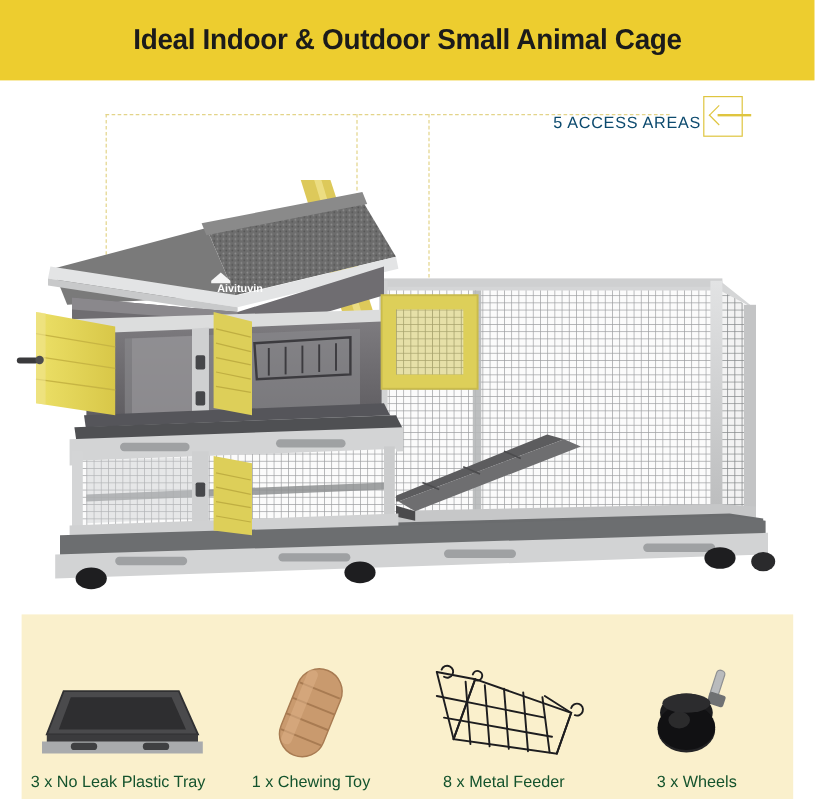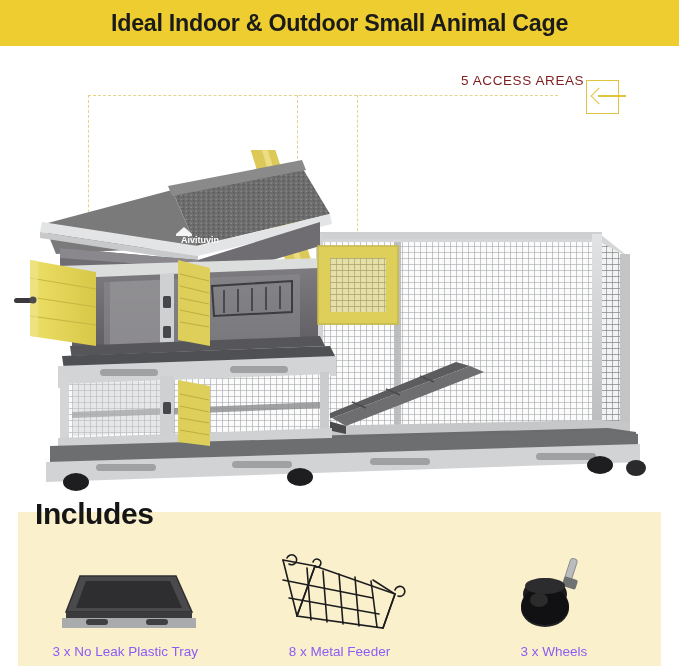--- a/index.html
+++ b/index.html
@@ -7,21 +7,21 @@
     width:679px;height:666px;
     background:#ffffff;
     font-family:"Liberation Sans", sans-serif;
     overflow:hidden;
     position:relative;
   }
   .page{position:relative;width:679px;height:666px;overflow:hidden;background:#fff;}
 
   
   .banner{
-    position:absolute;left:0;top:0;width:679px;height:46px;
+    position:absolute;left:0;top:0;width:679px;height:67px;
     background:#EDCD2F;
     display:flex;align-items:center;justify-content:center;
   }
   .banner-title{
     font-family:"Liberation Sans", sans-serif;
     font-weight:bold;
     font-size:24px;
     letter-spacing:-0.3px;
     color:#1b1b1b;
     white-space:nowrap;
@@ -42,22 +42,22 @@
     background:radial-gradient(circle at 35% 32%, #FFF7C8 0%, #F5D021 48%, #D4A806 100%);
     box-shadow:0 0 4px 2px rgba(245,208,33,0.55);
   }
   .dot1{left:83px;top:257px;}
   .dot2{left:292px;top:269px;}
   .dot3{left:352px;top:245px;}
   .dot4{left:292px;top:380px;}
 
   
   .access-label{
-    position:absolute;left:461px;top:73px;
-    font-size:13.5px;letter-spacing:0.6px;color:#7f1d1d;
+    position:absolute;left:461px;top:95px;
+    font-size:13.5px;letter-spacing:0.6px;color:#0c4a6e;
     font-family:"Liberation Sans", sans-serif;
     white-space:nowrap;
   }
   .arrow-box{
     position:absolute;left:586px;top:80px;width:31px;height:32px;
     border:1.6px solid #DFC53F;background:transparent;
   }
   .arrow-shaft{
     position:absolute;left:598px;top:95px;width:28px;height:1.8px;background:#DFC53F;
   }
@@ -85,21 +85,21 @@
   .items{
     position:absolute;left:18px;top:534px;width:643px;height:125px;
     display:flex;align-items:flex-end;z-index:5;
   }
   .item{
     flex:1 1 0;display:flex;flex-direction:column;align-items:center;
     justify-content:flex-end;height:100%;
   }
   .item-art{height:88px;display:flex;align-items:flex-end;justify-content:center;}
   .item-label{
-    margin-top:6px;font-size:13.5px;color:#8b5cf6;white-space:nowrap;
+    margin-top:6px;font-size:13.5px;color:#14532d;white-space:nowrap;
     font-family:"Liberation Sans", sans-serif;
   }
 </style>
 </head>
 <body>
 
 <div class="page">
 
   <div class="banner">
     <div class="banner-title">Ideal Indoor &amp; Outdoor Small Animal Cage</div>
@@ -314,39 +314,56 @@
       <g stroke="#bfae42" stroke-width="1">
         <line x1="180" y1="244" x2="209" y2="250"></line>
         <line x1="180" y1="256" x2="209" y2="262"></line>
         <line x1="180" y1="268" x2="209" y2="273"></line>
         <line x1="180" y1="280" x2="209" y2="285"></line>
       </g>
     </g>
   </svg>
 
   <div class="includes-box"></div>
-  <div class="includes-title">Includes</div>
 
   <div class="items">
 
     <div class="item">
       <div class="item-art">
         <svg width="150" height="88" viewBox="0 0 150 88">
           <polygon points="16,62 30,26 126,26 142,62" fill="#4a4a4c"></polygon>
           <polygon points="16,62 30,26 126,26 142,62" fill="none" stroke="#303032" stroke-width="1.5"></polygon>
           <polygon points="26,58 36,31 120,31 132,58" fill="#2e2e30"></polygon>
           <polygon points="16,62 142,62 142,74 16,74" fill="#3b3b3d"></polygon>
           <polygon points="12,68 146,68 146,78 12,78" fill="#a9abad"></polygon>
           <rect x="36" y="69" width="22" height="6" rx="3" fill="#3f4042"></rect>
           <rect x="96" y="69" width="22" height="6" rx="3" fill="#3f4042"></rect>
         </svg>
       </div>
       <div class="item-label">3 x No Leak Plastic Tray</div>
     </div>
 
+    <div class="item">
+      <div class="item-art">
+        <svg width="110" height="88" viewBox="0 0 110 88">
+          <g transform="rotate(22 55 44)">
+            <rect x="36" y="6" width="38" height="76" rx="19" fill="#c99a6e"></rect>
+            <rect x="36" y="6" width="38" height="76" rx="19" fill="none" stroke="#a87b52" stroke-width="1.2"></rect>
+            <g stroke="#a87b52" stroke-width="1.6" fill="none">
+              <path d="M37 24 h36"></path>
+              <path d="M36 38 h38"></path>
+              <path d="M36 52 h38"></path>
+              <path d="M37 66 h36"></path>
+            </g>
+            <rect x="40" y="10" width="9" height="66" rx="4" fill="#dcb187" opacity="0.55"></rect>
+          </g>
+        </svg>
+      </div>
+      <div class="item-label">1 x Chewing Toy</div>
+    </div>
 
     <div class="item">
       <div class="item-art">
         <svg width="140" height="88" viewBox="0 0 140 88">
           <g stroke="#1d1d1f" stroke-width="1.6" fill="none" stroke-linecap="round">
             <path d="M14 10 L28 66 L114 78 L126 44"></path>
             <path d="M14 10 L46 16 L126 44"></path>
             <path d="M28 66 L46 16"></path>
             <path d="M114 78 L126 44 L104 30"></path>
             <path d="M14 30 L104 48"></path>

